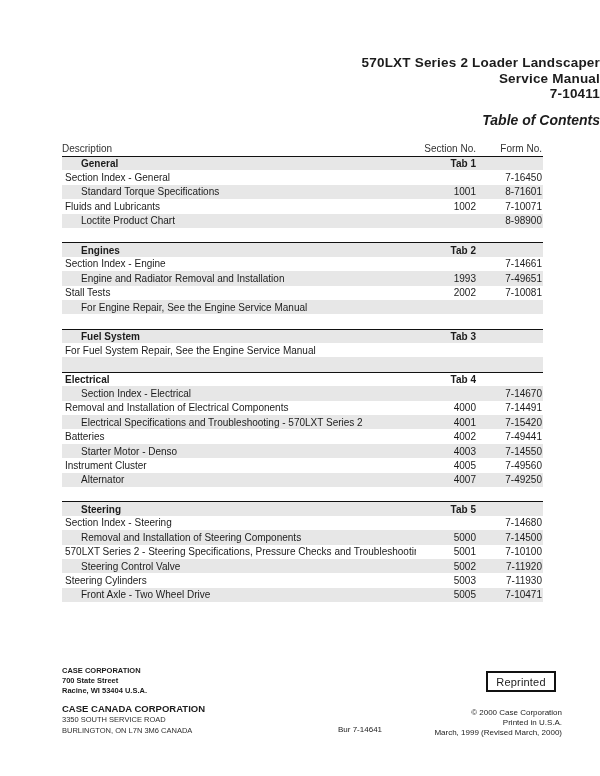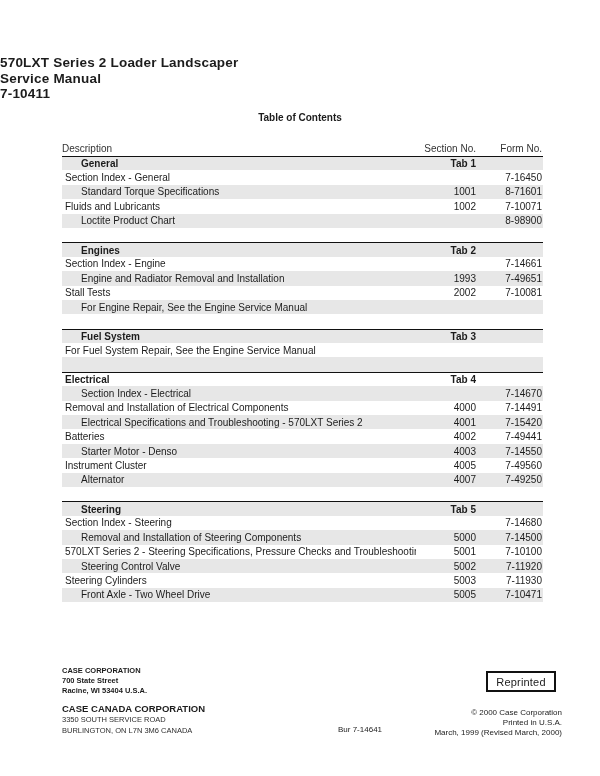--- a/index.html
+++ b/index.html
@@ -1,23 +1,23 @@
 <!DOCTYPE html>
 <html style="--stripe: #e7e7e7; --rule: #111111;"><head>
 <meta charset="utf-8">
 <style>
   * { margin:0; padding:0; box-sizing:border-box; }
   html,body { background:#ffffff; }
   body { font-family:"Liberation Sans", sans-serif; color:#1c1c1c; }
   .page { position:relative; width:600px; height:776px; background:#fff; overflow:hidden; }
 
-  .title-block { position:absolute; top:55px; left:0; width:100%; text-align:left;
+  .title-block { position:absolute; top:55px; left:0; width:100%; text-align:right;
                  font-weight:bold; font-size:13.5px; line-height:15.5px; letter-spacing:.2px; }
-  .toc-heading { position:absolute; top:112px; left:0; width:100%; text-align:center;
-                 font-weight:bold; font-size:10px; }
+  .toc-heading { position:absolute; top:112px; left:0; width:100%; text-align:right;
+                 font-weight:bold; font-size:14px;font-style:italic; }
 
   .toc-table { position:absolute; top:140px; left:62px; width:481px; }
   .trow { display:flex; align-items:center; height:14.4px; font-size:10px; }
   .trow.colhead { height:16px; color:#333; background:#fff; }
   .trow.shaded { background:var(--stripe, #e7e7e7);padding-left:16px; }
   .trow.section-head { font-weight:bold; border-top:1.5px solid var(--rule, #111); }
   .cell-desc { flex:1; padding-left:3px; white-space:nowrap; overflow:hidden; }
   .colhead .cell-desc { text-align:left; padding-left:0; }
   .cell-section { width:60px; text-align:right; white-space:nowrap; }
   .cell-form { width:67px; text-align:right; padding-right:1px; white-space:nowrap; }

